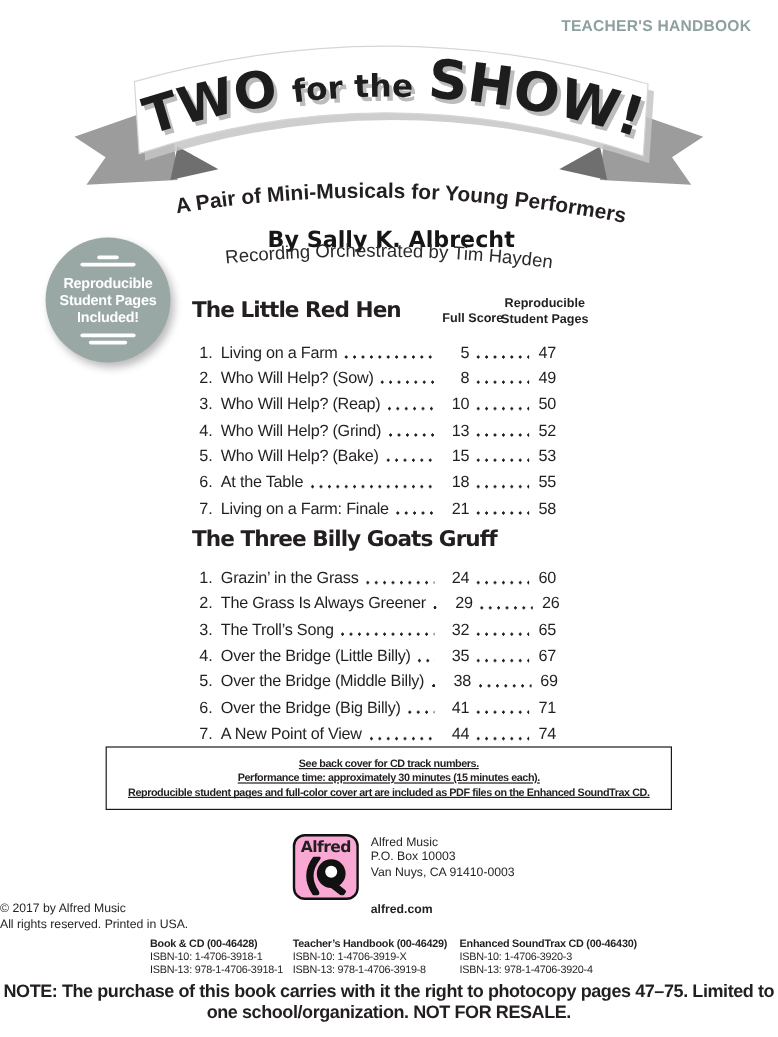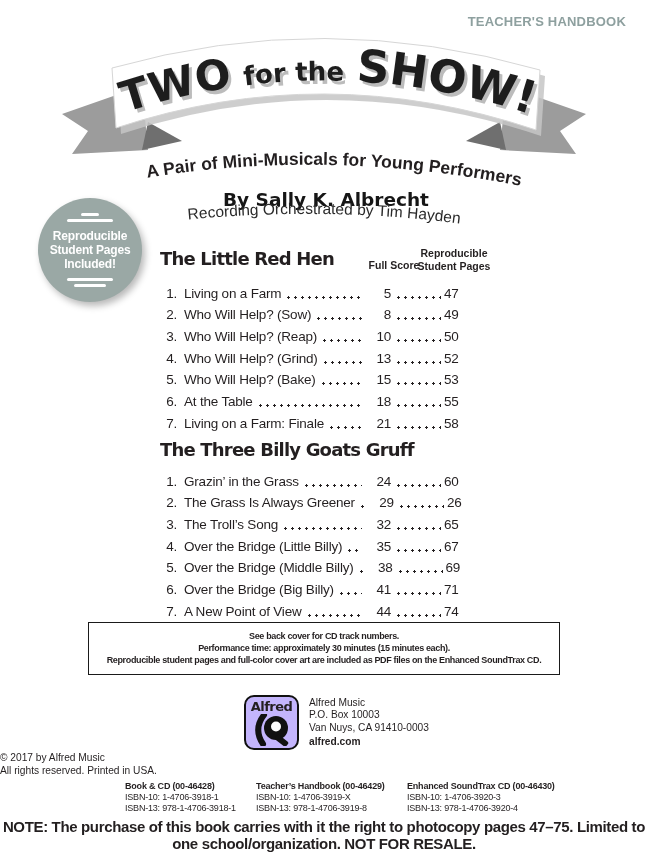--- a/index.html
+++ b/index.html
@@ -59,43 +59,43 @@
   .song-row{display:flex;align-items:flex-end;height:21.7px;font-size:13.5px;line-height:17px;letter-spacing:-.2px;}
   .song-row .num{width:17px;text-align:right;flex:0 0 auto;}
   .song-row .title{margin-left:7px;white-space:nowrap;flex:0 0 auto;}
   .song-row .dots{
     flex:1 1 auto;min-width:6px;height:3px;margin:0 3px 3px 4px;
     background-image:radial-gradient(circle,var(--text) 1.15px,transparent 1.35px);
     background-size:7px 3px;background-repeat:repeat-x;background-position:left center;
   }
   .song-row .dots2{flex:0 0 46px;}
   .song-row .score{width:26px;text-align:right;flex:0 0 auto;}
-  .song-row .page{width:24px;text-align:left;flex:0 0 auto;}
+  .song-row .page{width:24px;text-align:center;flex:0 0 auto;}
 
   
   .info-box{
     position:absolute;left:88px;top:622px;width:472px;
     border:1.6px solid #1a1a1a;padding:7px 6px;text-align:center;
-    font-size:9px;font-weight:bold;line-height:12.2px;letter-spacing:-.35px;
+    font-size:9px;font-weight:bold;line-height:12.2px;letter-spacing:-.35px;text-decoration:underline;
   }
 
   
   .alfred-logo{
     position:absolute;left:244px;top:695px;width:55px;height:55px;
-    border:2.5px solid #111;border-radius:10px;background:#c4b5fd;
+    border:2.5px solid #111;border-radius:10px;background:#f9a8d4;
     display:flex;flex-direction:column;align-items:center;
   }
   .alfred-logo .word{font-family:"DejaVu Sans",sans-serif;font-weight:bold;font-size:13px;line-height:15px;margin-top:2px;letter-spacing:-.5px;}
   .address{position:absolute;left:309px;top:697px;font-size:10.2px;line-height:12.3px;}
-  .address .site{font-weight:bold;margin-top:2px;}
+  .address .site{font-weight:bold;margin-top:19px;}
   .copyright{position:absolute;left:0;top:752px;width:100%;text-align:left;
     font-size:10.2px;line-height:12.5px;}
 
   
-  .editions{position:absolute;left:125px;top:781px;display:flex;gap:12px;}
+  .editions{position:absolute;left:125px;top:781px;display:flex;}
   .edition{font-size:9px;line-height:11.2px;letter-spacing:-.2px;}
   .edition:nth-child(1){width:119px;}
   .edition:nth-child(2){width:139px;}
   .edition .name{font-weight:bold;}
 
   
   .footer-note{
     position:absolute;left:0;top:818px;width:100%;text-align:center;
     font-size:15px;font-weight:bold;letter-spacing:-.35px;
   }

